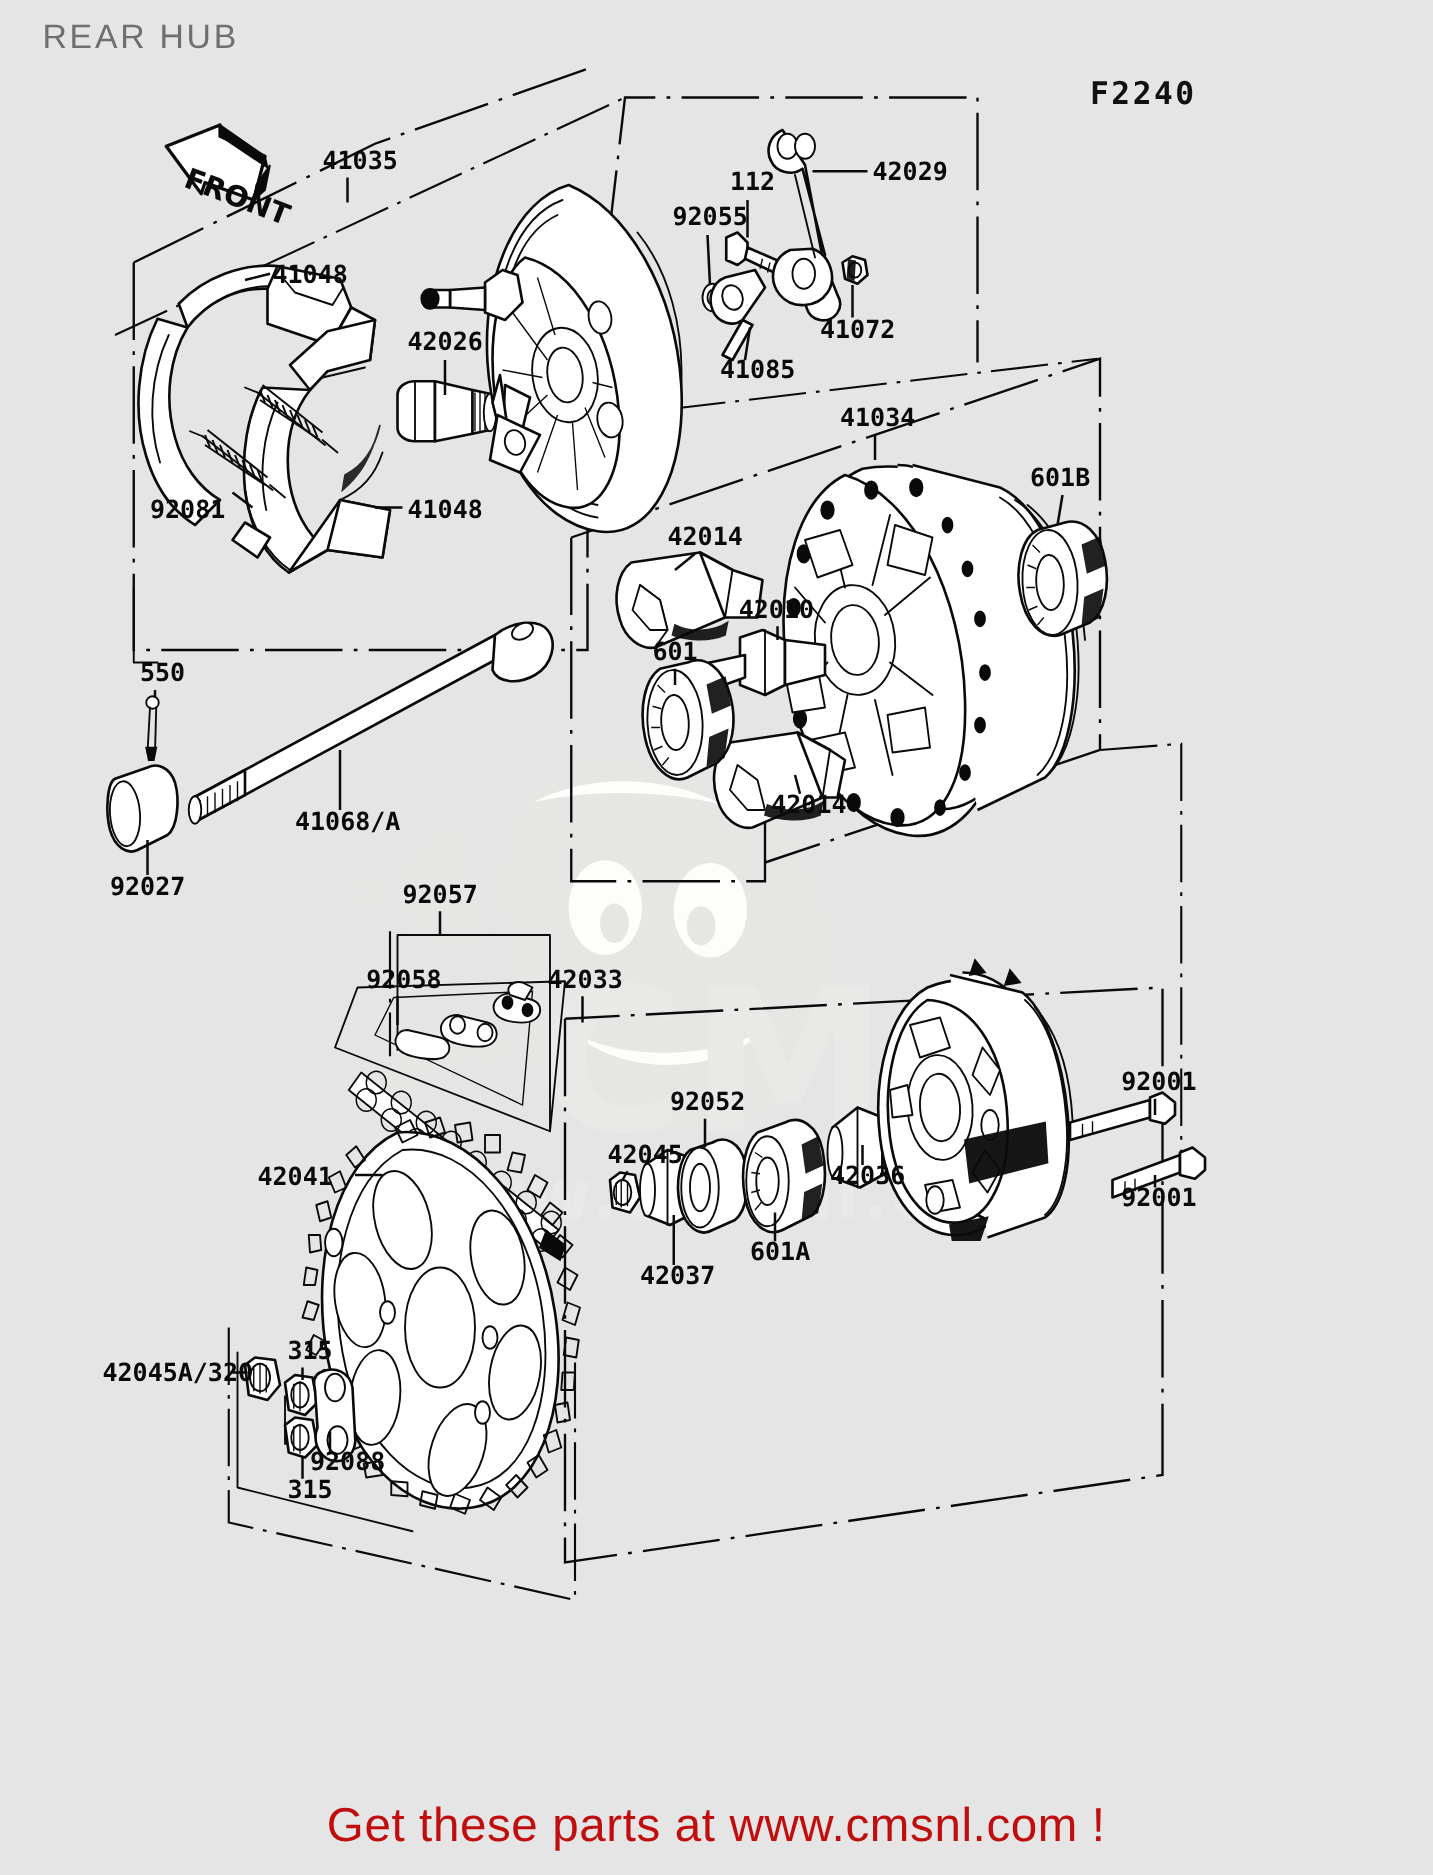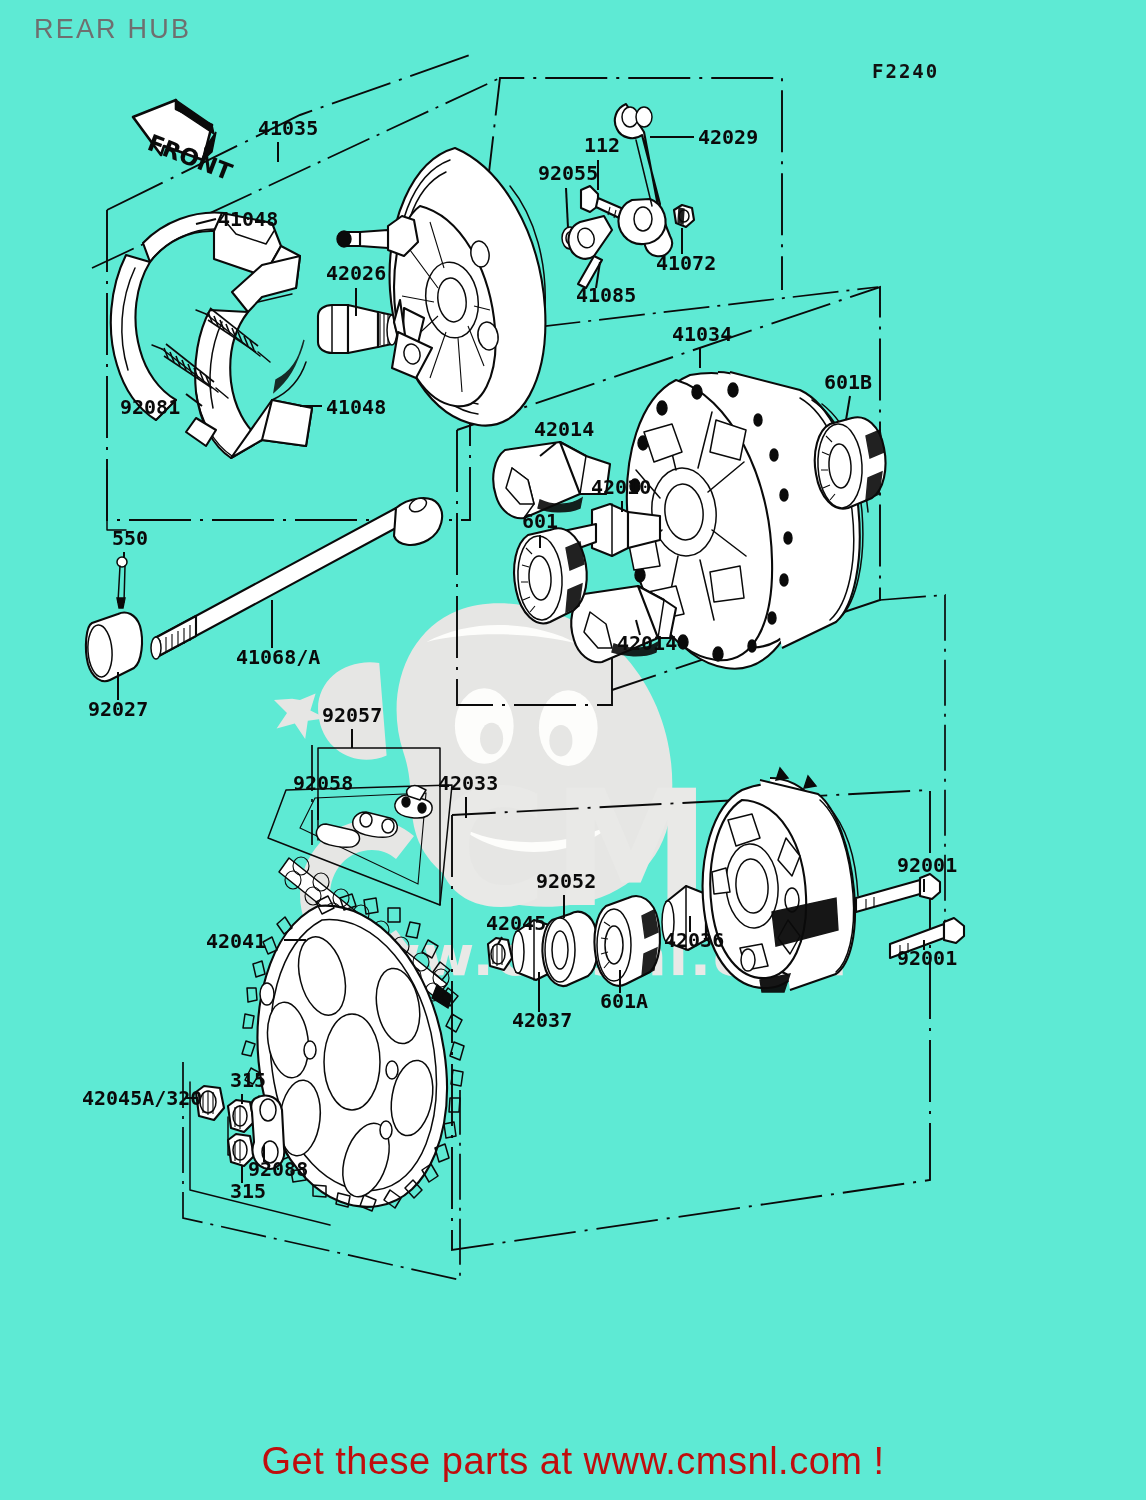--- a/index.html
+++ b/index.html
@@ -5,36 +5,36 @@
 <style>
   html,body{margin:0;padding:0;background:#ffffff;}
   body{
     font-family:"Liberation Sans","DejaVu Sans",sans-serif;
     -webkit-font-smoothing:antialiased;
   }
   #page{
     position:relative;
     width:1146px;
     height:1500px;
-    background:#5eead4;
+    background:#e5e5e5;
     overflow:hidden;
   }
   #page-title{
     position:absolute;
     left:34px; top:14px;
     font-size:27px;
     letter-spacing:2.2px;
     color:#6f6f6f;
     font-weight:400;
     white-space:nowrap;
   }
   #diagram-code{
     position:absolute;
     left:872px; top:60px;
-    font-size:19px;
+    font-size:25px;
     letter-spacing:2px;
     color:#111;
     font-family:"DejaVu Sans Mono","Liberation Mono",monospace;
     font-weight:700;
   }
   #footer-caption{
     position:absolute;
     left:0; top:1440px;
     width:1146px;
     text-align:center;

